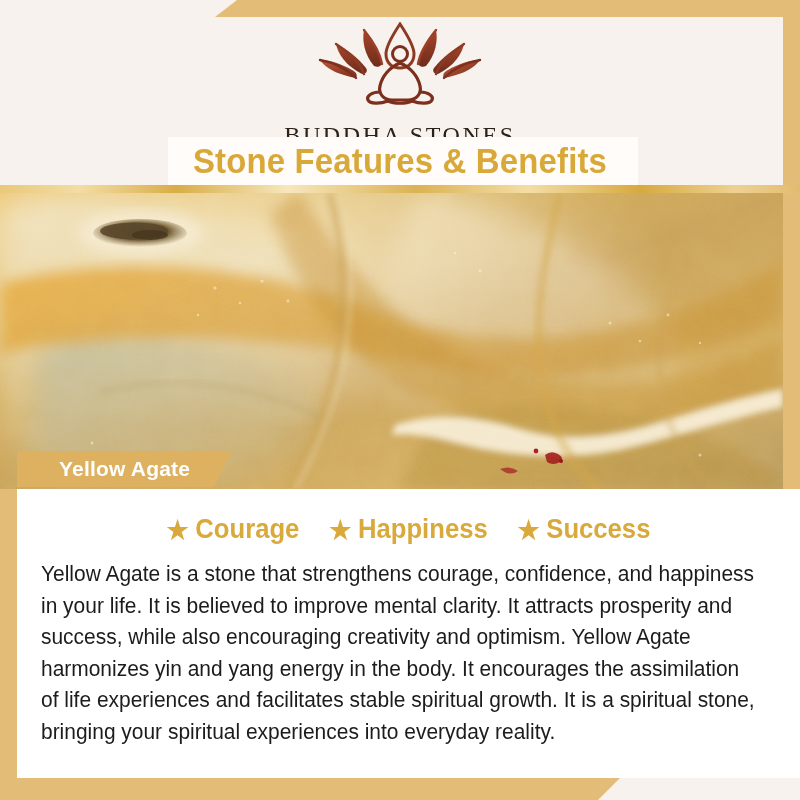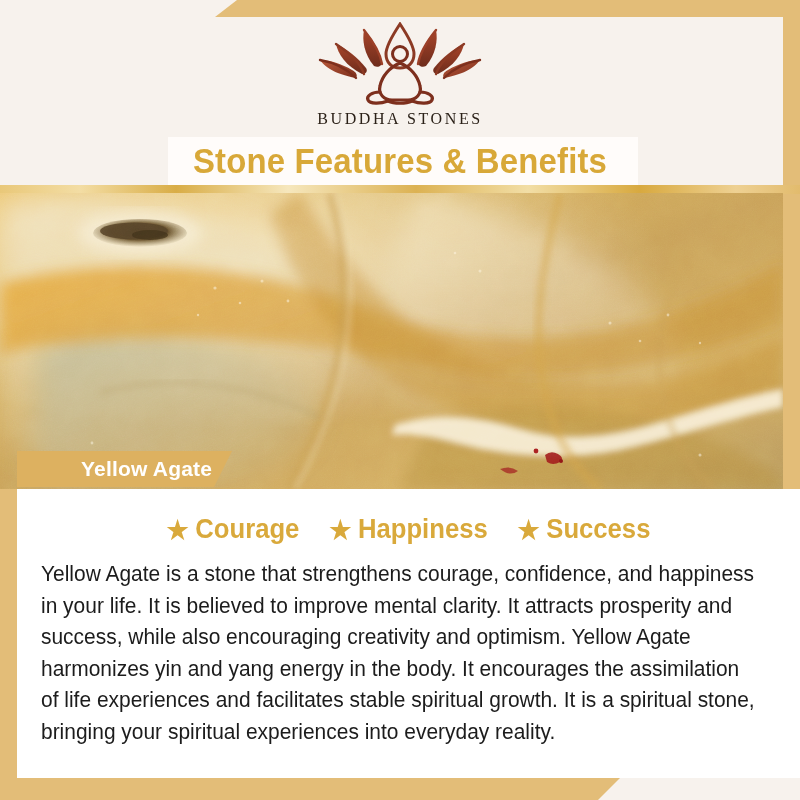--- a/index.html
+++ b/index.html
@@ -40,23 +40,23 @@
     background:#e3bd78;
   }
 
   
   .logo-wrap{
     position:absolute;left:0;top:22px;width:800px;
     display:flex;flex-direction:column;align-items:center;
   }
   .logo-mark{width:176px;height:84px;display:block;}
   .logo-word{
-    margin-top:4px;
+    margin-top:16px;
     font-family:"Liberation Serif",serif;
-    font-size:16px;letter-spacing:2.6px;
+    font-size:24px;letter-spacing:2.6px;
     color:#2b2118;font-weight:400;
     white-space:nowrap;
   }
 
   
   .title-panel{
     position:absolute;left:168px;top:137px;width:470px;height:48px;
     background:#fffcfa;
   }
   .title-text{
@@ -83,21 +83,21 @@
   }
   .stone svg{display:block;width:783px;height:296px;}
 
   .stone-label{
     position:absolute;left:17px;top:451px;width:215px;height:36px;
     background:#ddb160;
     clip-path:polygon(0 0,100% 0,calc(100% - 18px) 100%,0 100%);
     display:flex;align-items:center;
   }
   .stone-label span{
-    padding-left:64px;
+    padding-left:42px;
     font-family:"Liberation Sans Narrow","Liberation Sans",sans-serif;
     font-weight:bold;font-size:21px;color:#ffffff;
     letter-spacing:.2px;white-space:nowrap;
   }
 
   
   .content{
     position:absolute;left:17px;top:489px;width:783px;height:289px;
     background:#ffffff;
   }

